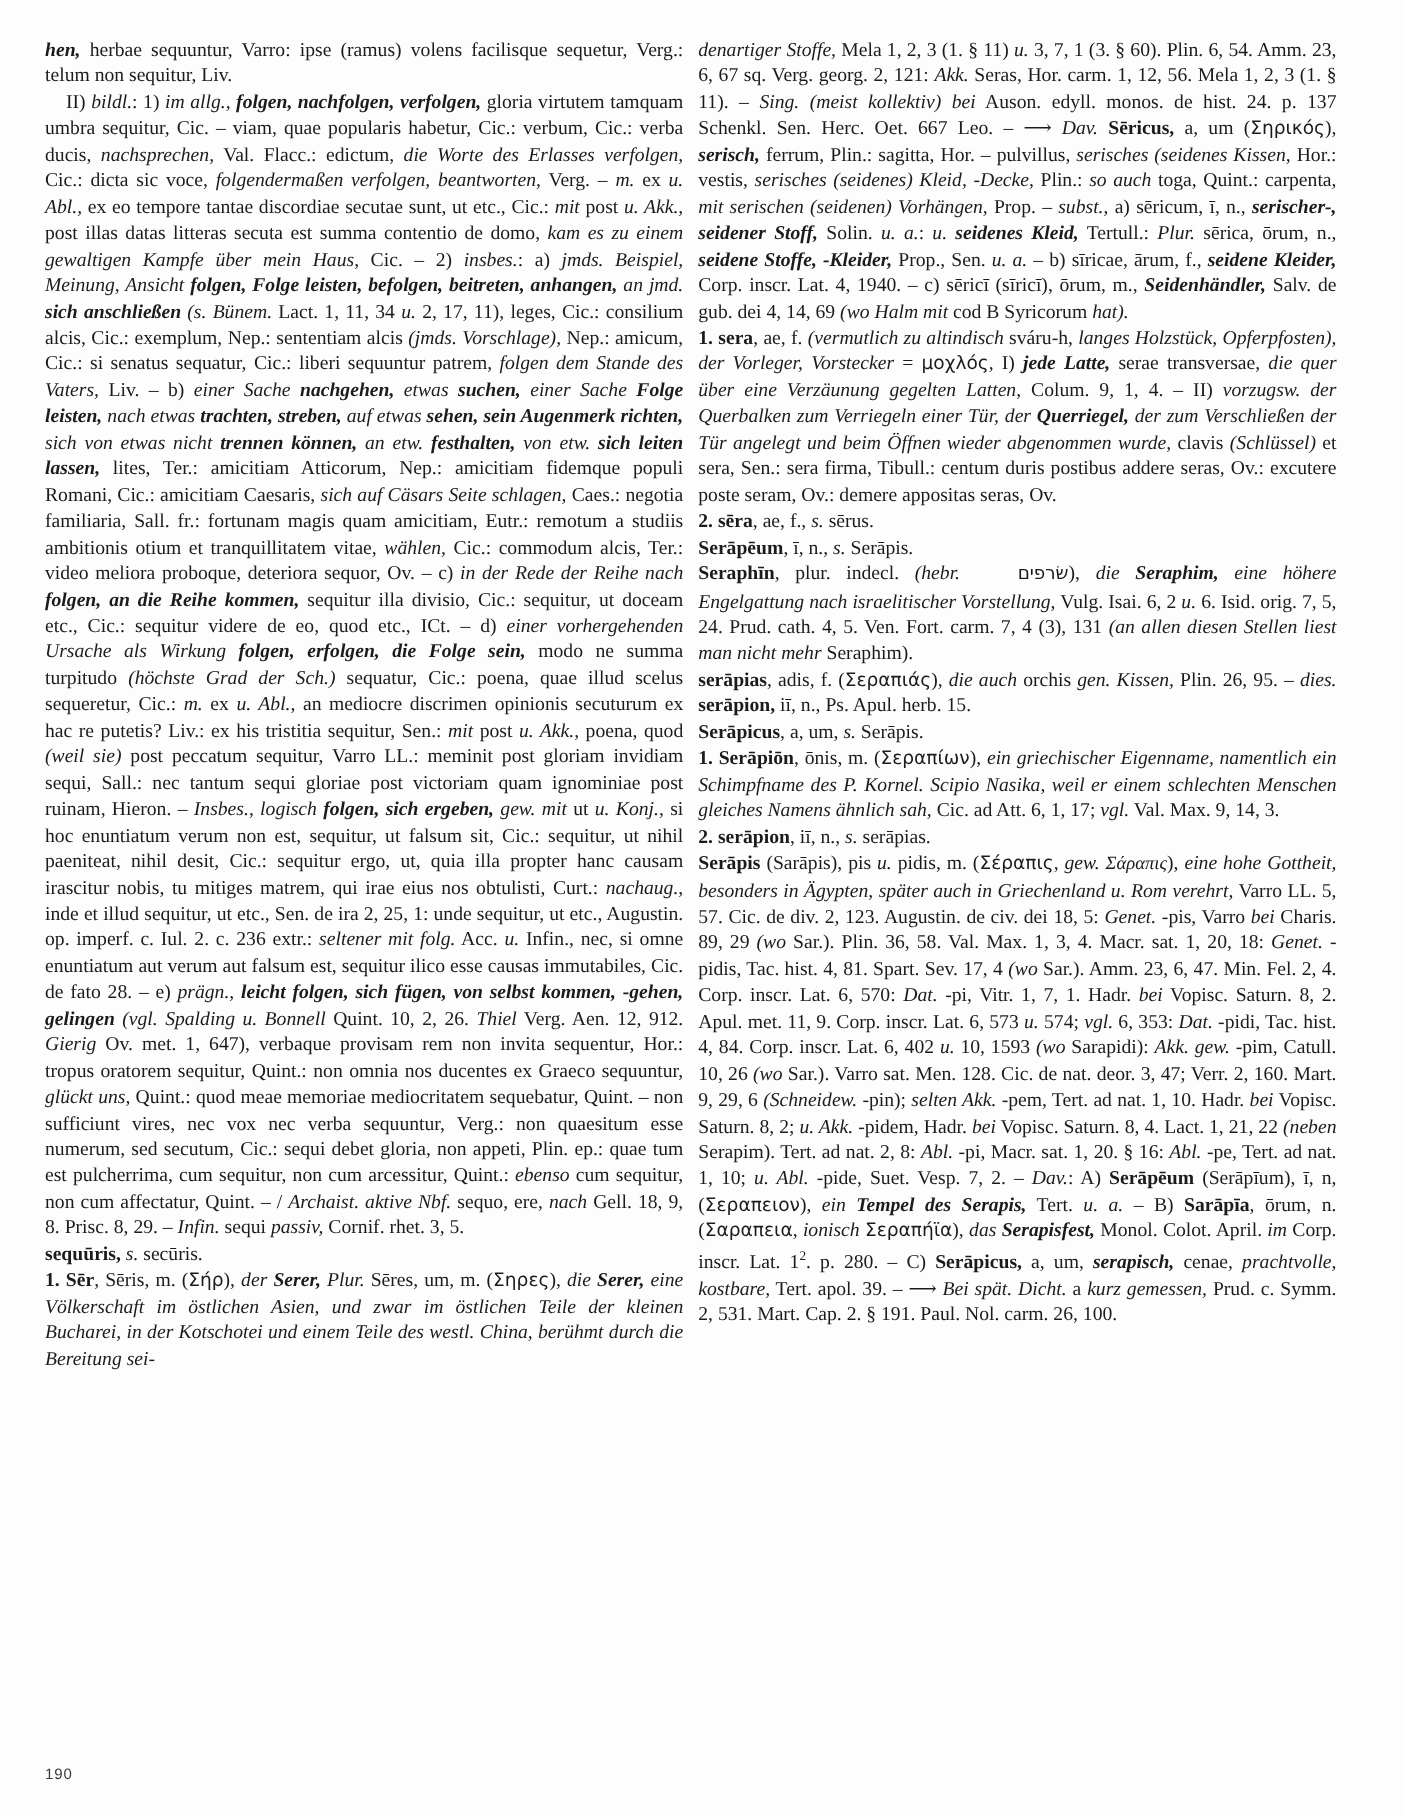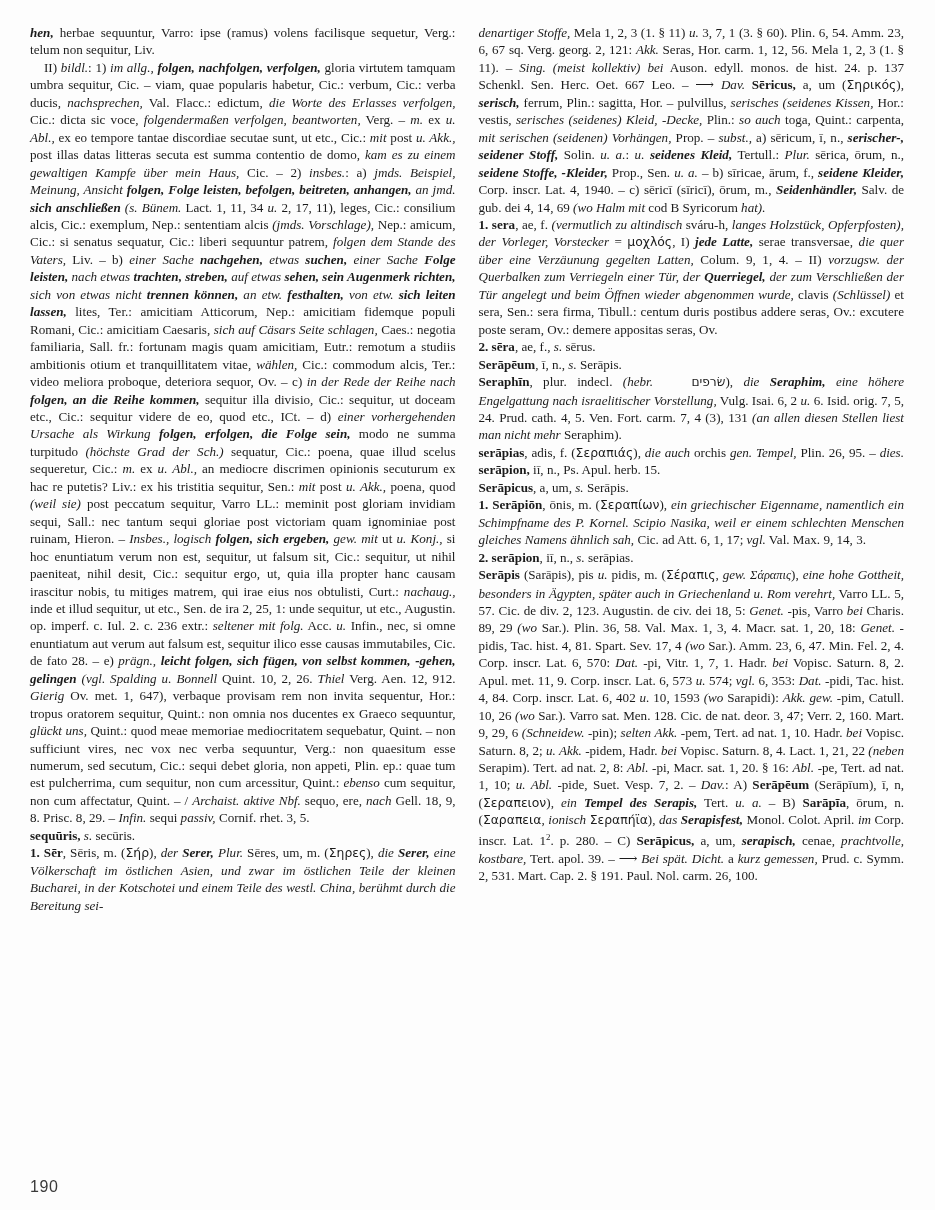--- a/index.html
+++ b/index.html
@@ -18,21 +18,21 @@
     background: #fdfdfd;
     overflow: hidden;
   }
   #columns {
     position: absolute;
     left: 30px;
     top: 24px;
     width: 874px;
     height: 1060px;
     display: flex;
-    gap: 23px;
+    gap: 10px;
   }
   .column {
     width: 425.5px;
     font-size: 13.1px;
     line-height: 17.45px;
     text-align: justify;
     text-justify: inter-word;
     hyphens: manual;
   }
   .column p {
@@ -48,21 +48,21 @@
   .bi  { font-weight: bold; font-style: italic; }
   .gr  { font-family: "DejaVu Sans", sans-serif; font-size: 12.4px; font-style: normal; font-weight: normal; margin-top: 28px; }
   .gri { font-family: Liberation Serif, serif; font-size: 12.4px; font-style: italic; }
   .he  { font-family: "DejaVu Sans", sans-serif; font-size: 12.2px; direction: rtl; unicode-bidi: isolate; margin-left: 28px; }
   .sup { font-size: 0.68em; vertical-align: super; }
   #page-number {
     position: absolute;
     left: 30px;
     top: 1178px;
     font-family: "Liberation Sans", sans-serif;
-    font-size: 16px;
+    font-size: 10px;
     color: #3a3a3a;
     letter-spacing: 0.6px;
   }
 </style>
 </head>
 <body>
 
 <div id="page">
 
   <div id="columns">
@@ -71,21 +71,21 @@
         <p class="ind"><span>II) </span><span class="i">bildl.</span><span>: 1) </span><span class="i">im allg., </span><span class="bi">folgen, nachfolgen, verfolgen,</span><span> gloria virtutem tamquam umbra sequitur, Cic. – viam, quae popularis habetur, Cic.: verbum, Cic.: verba ducis, </span><span class="i">nachsprechen,</span><span> Val. Flacc.: edictum, </span><span class="i">die Worte des Erlasses verfolgen,</span><span> Cic.: dicta sic voce, </span><span class="i">folgendermaßen verfolgen, beantworten,</span><span> Verg. – </span><span class="i">m.</span><span> ex </span><span class="i">u. Abl.,</span><span> ex eo tempore tantae discordiae secutae sunt, ut etc., Cic.: </span><span class="i">mit</span><span> post </span><span class="i">u. Akk.,</span><span> post illas datas litteras secuta est summa contentio de domo, </span><span class="i">kam es zu einem gewaltigen Kampfe über mein Haus,</span><span> Cic. – 2) </span><span class="i">insbes.</span><span>: a) </span><span class="i">jmds. Beispiel, Meinung, Ansicht </span><span class="bi">folgen, Folge leisten, befolgen, beitreten, anhangen,</span><span class="i"> an jmd. </span><span class="bi">sich anschließen</span><span class="i"> (s. </span><span class="i">Bünem.</span><span> Lact. 1, 11, 34 </span><span class="i">u.</span><span> 2, 17, 11), leges, Cic.: consilium alcis, Cic.: exemplum, Nep.: sententiam alcis </span><span class="i">(jmds. Vorschlage),</span><span> Nep.: amicum, Cic.: si senatus sequatur, Cic.: liberi sequuntur patrem, </span><span class="i">folgen dem Stande des Vaters,</span><span> Liv. – b) </span><span class="i">einer Sache </span><span class="bi">nachgehen,</span><span class="i"> etwas </span><span class="bi">suchen,</span><span class="i"> einer Sache </span><span class="bi">Folge leisten,</span><span class="i"> nach etwas </span><span class="bi">trachten, streben,</span><span class="i"> auf etwas </span><span class="bi">sehen, sein Augenmerk richten,</span><span class="i"> sich von etwas nicht </span><span class="bi">trennen können,</span><span class="i"> an etw. </span><span class="bi">festhalten,</span><span class="i"> von etw. </span><span class="bi">sich leiten lassen,</span><span> lites, Ter.: amicitiam Atticorum, Nep.: amicitiam fidemque populi Romani, Cic.: amicitiam Caesaris, </span><span class="i">sich auf Cäsars Seite schlagen,</span><span> Caes.: negotia familiaria, Sall. fr.: fortunam magis quam amicitiam, Eutr.: remotum a studiis ambitionis otium et tranquillitatem vitae, </span><span class="i">wählen,</span><span> Cic.: commodum alcis, Ter.: video meliora proboque, deteriora sequor, Ov. – c) </span><span class="i">in der Rede der Reihe nach </span><span class="bi">folgen, an die Reihe kommen,</span><span> sequitur illa divisio, Cic.: sequitur, ut doceam etc., Cic.: sequitur videre de eo, quod etc., ICt. – d) </span><span class="i">einer vorhergehenden Ursache als Wirkung </span><span class="bi">folgen, erfolgen, die Folge sein,</span><span> modo ne summa turpitudo </span><span class="i">(höchste Grad der Sch.)</span><span> sequatur, Cic.: poena, quae illud scelus sequeretur, Cic.: </span><span class="i">m.</span><span> ex </span><span class="i">u. Abl.,</span><span> an mediocre discrimen opinionis secuturum ex hac re putetis? Liv.: ex his tristitia sequitur, Sen.: </span><span class="i">mit</span><span> post </span><span class="i">u. Akk.,</span><span> poena, quod </span><span class="i">(weil sie)</span><span> post peccatum sequitur, Varro LL.: meminit post gloriam invidiam sequi, Sall.: nec tantum sequi gloriae post victoriam quam ignominiae post ruinam, Hieron. – </span><span class="i">Insbes., logisch </span><span class="bi">folgen, sich ergeben,</span><span class="i"> gew. mit</span><span> ut </span><span class="i">u. Konj.,</span><span> si hoc enuntiatum verum non est, sequitur, ut falsum sit, Cic.: sequitur, ut nihil paeniteat, nihil desit, Cic.: sequitur ergo, ut, quia illa propter hanc causam irascitur nobis, tu mitiges matrem, qui irae eius nos obtulisti, Curt.: </span><span class="i">nachaug.,</span><span> inde et illud sequitur, ut etc., Sen. de ira 2, 25, 1: unde sequitur, ut etc., Augustin. op. imperf. c. Iul. 2. c. 236 extr.: </span><span class="i">seltener mit folg.</span><span> Acc. </span><span class="i">u.</span><span> Infin., nec, si omne enuntiatum aut verum aut falsum est, sequitur ilico esse causas immutabiles, Cic. de fato 28. – e) </span><span class="i">prägn., </span><span class="bi">leicht folgen, sich fügen, von selbst kommen, -gehen, gelingen</span><span class="i"> (vgl. Spalding u. Bonnell</span><span> Quint. 10, 2, 26. </span><span class="i">Thiel</span><span> Verg. Aen. 12, 912. </span><span class="i">Gierig</span><span> Ov. met. 1, 647), verbaque provisam rem non invita sequentur, Hor.: tropus oratorem sequitur, Quint.: non omnia nos ducentes ex Graeco sequuntur, </span><span class="i">glückt uns,</span><span> Quint.: quod meae memoriae mediocritatem sequebatur, Quint. – non sufficiunt vires, nec vox nec verba sequuntur, Verg.: non quaesitum esse numerum, sed secutum, Cic.: sequi debet gloria, non appeti, Plin. ep.: quae tum est pulcherrima, cum sequitur, non cum arcessitur, Quint.: </span><span class="i">ebenso</span><span> cum sequitur, non cum affectatur, Quint. – / </span><span class="i">Archaist. aktive Nbf.</span><span> sequo, ere, </span><span class="i">nach</span><span> Gell. 18, 9, 8. Prisc. 8, 29. – </span><span class="i">Infin.</span><span> sequi </span><span class="i">passiv,</span><span> Cornif. rhet. 3, 5.</span></p>
         <p><span class="b">sequūris,</span><span class="i"> s.</span><span> secūris.</span></p>
         <p><span class="b">1. Sēr</span><span>, Sēris, m. (</span><span class="gr">Σήρ</span><span>), </span><span class="i">der </span><span class="bi">Serer,</span><span class="i"> Plur.</span><span> Sēres, um, m. (</span><span class="gr">Σηρες</span><span>), </span><span class="i">die </span><span class="bi">Serer,</span><span class="i"> eine Völkerschaft im östlichen Asien, und zwar im östlichen Teile der kleinen Bucharei, in der Kotschotei und einem Teile des westl. China, berühmt durch die Bereitung sei-</span></p>
       </div>
     <div class="column" id="col-right">
         <p><span class="i">denartiger Stoffe,</span><span> Mela 1, 2, 3 (1. § 11) </span><span class="i">u.</span><span> 3, 7, 1 (3. § 60). Plin. 6, 54. Amm. 23, 6, 67 sq. Verg. georg. 2, 121: </span><span class="i">Akk.</span><span> Seras, Hor. carm. 1, 12, 56. Mela 1, 2, 3 (1. § 11). – </span><span class="i">Sing. (meist kollektiv) bei</span><span> Auson. edyll. monos. de hist. 24. p. 137 Schenkl. Sen. Herc. Oet. 667 Leo. – ⟶ </span><span class="i">Dav.</span><span class="b"> Sēricus,</span><span> a, um (</span><span class="gr">Σηρικός</span><span>), </span><span class="bi">serisch,</span><span> ferrum, Plin.: sagitta, Hor. – pulvillus, </span><span class="i">serisches (seidenes Kissen,</span><span> Hor.: vestis, </span><span class="i">serisches (seidenes) Kleid, -Decke,</span><span> Plin.: </span><span class="i">so auch</span><span> toga, Quint.: carpenta, </span><span class="i">mit serischen (seidenen) Vorhängen,</span><span> Prop. – </span><span class="i">subst.,</span><span> a) sēricum, ī, n., </span><span class="bi">serischer-, seidener Stoff,</span><span> Solin. </span><span class="i">u. a.</span><span>: </span><span class="i">u.</span><span class="bi"> seidenes Kleid,</span><span> Tertull.: </span><span class="i">Plur.</span><span> sērica, ōrum, n., </span><span class="bi">seidene Stoffe, -Kleider,</span><span> Prop., Sen. </span><span class="i">u. a.</span><span> – b) sīricae, ārum, f., </span><span class="bi">seidene Kleider,</span><span> Corp. inscr. Lat. 4, 1940. – c) sēricī (sīricī), ōrum, m., </span><span class="bi">Seidenhändler,</span><span> Salv. de gub. dei 4, 14, 69 </span><span class="i">(wo Halm mit</span><span> cod B Syricorum </span><span class="i">hat).</span></p>
         <p><span class="b">1. sera</span><span>, ae, f. </span><span class="i">(vermutlich zu altindisch</span><span> sváru-h, </span><span class="i">langes Holzstück, Opferpfosten), der Vorleger, Vorstecker</span><span> = </span><span class="gr">μοχλός</span><span>, I) </span><span class="bi">jede Latte,</span><span> serae transversae, </span><span class="i">die quer über eine Verzäunung gegelten Latten,</span><span> Colum. 9, 1, 4. – II) </span><span class="i">vorzugsw. der Querbalken zum Verriegeln einer Tür, der </span><span class="bi">Querriegel,</span><span class="i"> der zum Verschließen der Tür angelegt und beim Öffnen wieder abgenommen wurde,</span><span> clavis </span><span class="i">(Schlüssel)</span><span> et sera, Sen.: sera firma, Tibull.: centum duris postibus addere seras, Ov.: excutere poste seram, Ov.: demere appositas seras, Ov.</span></p>
         <p><span class="b">2. sēra</span><span>, ae, f., </span><span class="i">s.</span><span> sērus.</span></p>
         <p><span class="b">Serāpēum</span><span>, ī, n., </span><span class="i">s.</span><span> Serāpis.</span></p>
         <p><span class="b">Seraphīn</span><span>, plur. indecl. </span><span class="i">(hebr. </span><span class="he">שׂרפים</span><span>), </span><span class="i">die </span><span class="bi">Seraphim,</span><span class="i"> eine höhere Engelgattung nach israelitischer Vorstellung,</span><span> Vulg. Isai. 6, 2 </span><span class="i">u.</span><span> 6. Isid. orig. 7, 5, 24. Prud. cath. 4, 5. Ven. Fort. carm. 7, 4 (3), 131 </span><span class="i">(an allen diesen Stellen liest man nicht mehr</span><span> Seraphim).</span></p>
-        <p><span class="b">serāpias</span><span>, adis, f. (</span><span class="gr">Σεραπιάς</span><span>), </span><span class="i">die auch</span><span> orchis </span><span class="i">gen. Tempel,</span><span> Plin. 26, 95. – </span><span class="i">dies.</span><span class="b"> serāpion,</span><span> iī, n., Ps. Apul. herb. 15.</span></p>
+        <p><span class="b">serāpias</span><span>, adis, f. (</span><span class="gr">Σεραπιάς</span><span>), </span><span class="i">die auch</span><span> orchis </span><span class="i">gen. Kissen,</span><span> Plin. 26, 95. – </span><span class="i">dies.</span><span class="b"> serāpion,</span><span> iī, n., Ps. Apul. herb. 15.</span></p>
         <p><span class="b">Serāpicus</span><span>, a, um, </span><span class="i">s.</span><span> Serāpis.</span></p>
         <p><span class="b">1. Serāpiōn</span><span>, ōnis, m. (</span><span class="gr">Σεραπίων</span><span>), </span><span class="i">ein griechischer Eigenname, namentlich ein Schimpfname des P. Kornel. Scipio Nasika, weil er einem schlechten Menschen gleiches Namens ähnlich sah,</span><span> Cic. ad Att. 6, 1, 17; </span><span class="i">vgl.</span><span> Val. Max. 9, 14, 3.</span></p>
         <p><span class="b">2. serāpion</span><span>, iī, n., </span><span class="i">s.</span><span> serāpias.</span></p>
         <p><span class="b">Serāpis</span><span> (Sarāpis), pis </span><span class="i">u.</span><span> pidis, m. (</span><span class="gr">Σέραπις</span><span>, </span><span class="i">gew.</span><span> </span><span class="gri">Σάραπις</span><span>), </span><span class="i">eine hohe Gottheit, besonders in Ägypten, später auch in Griechenland u. Rom verehrt,</span><span> Varro LL. 5, 57. Cic. de div. 2, 123. Augustin. de civ. dei 18, 5: </span><span class="i">Genet.</span><span> -pis, Varro </span><span class="i">bei</span><span> Charis. 89, 29 </span><span class="i">(wo</span><span> Sar.). Plin. 36, 58. Val. Max. 1, 3, 4. Macr. sat. 1, 20, 18: </span><span class="i">Genet.</span><span> -pidis, Tac. hist. 4, 81. Spart. Sev. 17, 4 </span><span class="i">(wo</span><span> Sar.). Amm. 23, 6, 47. Min. Fel. 2, 4. Corp. inscr. Lat. 6, 570: </span><span class="i">Dat.</span><span> -pi, Vitr. 1, 7, 1. Hadr. </span><span class="i">bei</span><span> Vopisc. Saturn. 8, 2. Apul. met. 11, 9. Corp. inscr. Lat. 6, 573 </span><span class="i">u.</span><span> 574; </span><span class="i">vgl.</span><span> 6, 353: </span><span class="i">Dat.</span><span> -pidi, Tac. hist. 4, 84. Corp. inscr. Lat. 6, 402 </span><span class="i">u.</span><span> 10, 1593 </span><span class="i">(wo</span><span> Sarapidi): </span><span class="i">Akk. gew.</span><span> -pim, Catull. 10, 26 </span><span class="i">(wo</span><span> Sar.). Varro sat. Men. 128. Cic. de nat. deor. 3, 47; Verr. 2, 160. Mart. 9, 29, 6 </span><span class="i">(Schneidew.</span><span> -pin); </span><span class="i">selten Akk.</span><span> -pem, Tert. ad nat. 1, 10. Hadr. </span><span class="i">bei</span><span> Vopisc. Saturn. 8, 2; </span><span class="i">u. Akk.</span><span> -pidem, Hadr. </span><span class="i">bei</span><span> Vopisc. Saturn. 8, 4. Lact. 1, 21, 22 </span><span class="i">(neben</span><span> Serapim). Tert. ad nat. 2, 8: </span><span class="i">Abl.</span><span> -pi, Macr. sat. 1, 20. § 16: </span><span class="i">Abl.</span><span> -pe, Tert. ad nat. 1, 10; </span><span class="i">u. Abl.</span><span> -pide, Suet. Vesp. 7, 2. – </span><span class="i">Dav.</span><span>: A) </span><span class="b">Serāpēum</span><span> (Serāpīum), ī, n, (</span><span class="gr">Σεραπειον</span><span>), </span><span class="i">ein </span><span class="bi">Tempel des Serapis,</span><span> Tert. </span><span class="i">u. a.</span><span> – B) </span><span class="b">Sarāpīa</span><span>, ōrum, n. (</span><span class="gr">Σαραπεια</span><span>, </span><span class="i">ionisch</span><span> </span><span class="gr">Σεραπήϊα</span><span>), </span><span class="i">das </span><span class="bi">Serapisfest,</span><span> Monol. Colot. April. </span><span class="i">im</span><span> Corp. inscr. Lat. 1</span><span class="sup">2</span><span>. p. 280. – C) </span><span class="b">Serāpicus,</span><span> a, um, </span><span class="bi">serapisch,</span><span> cenae, </span><span class="i">prachtvolle, kostbare,</span><span> Tert. apol. 39. – ⟶ </span><span class="i">Bei spät. Dicht.</span><span> a </span><span class="i">kurz gemessen,</span><span> Prud. c. Symm. 2, 531. Mart. Cap. 2. § 191. Paul. Nol. carm. 26, 100.</span></p>
       </div>
   </div>
 
   <div id="page-number">190</div>
 
 </div>

